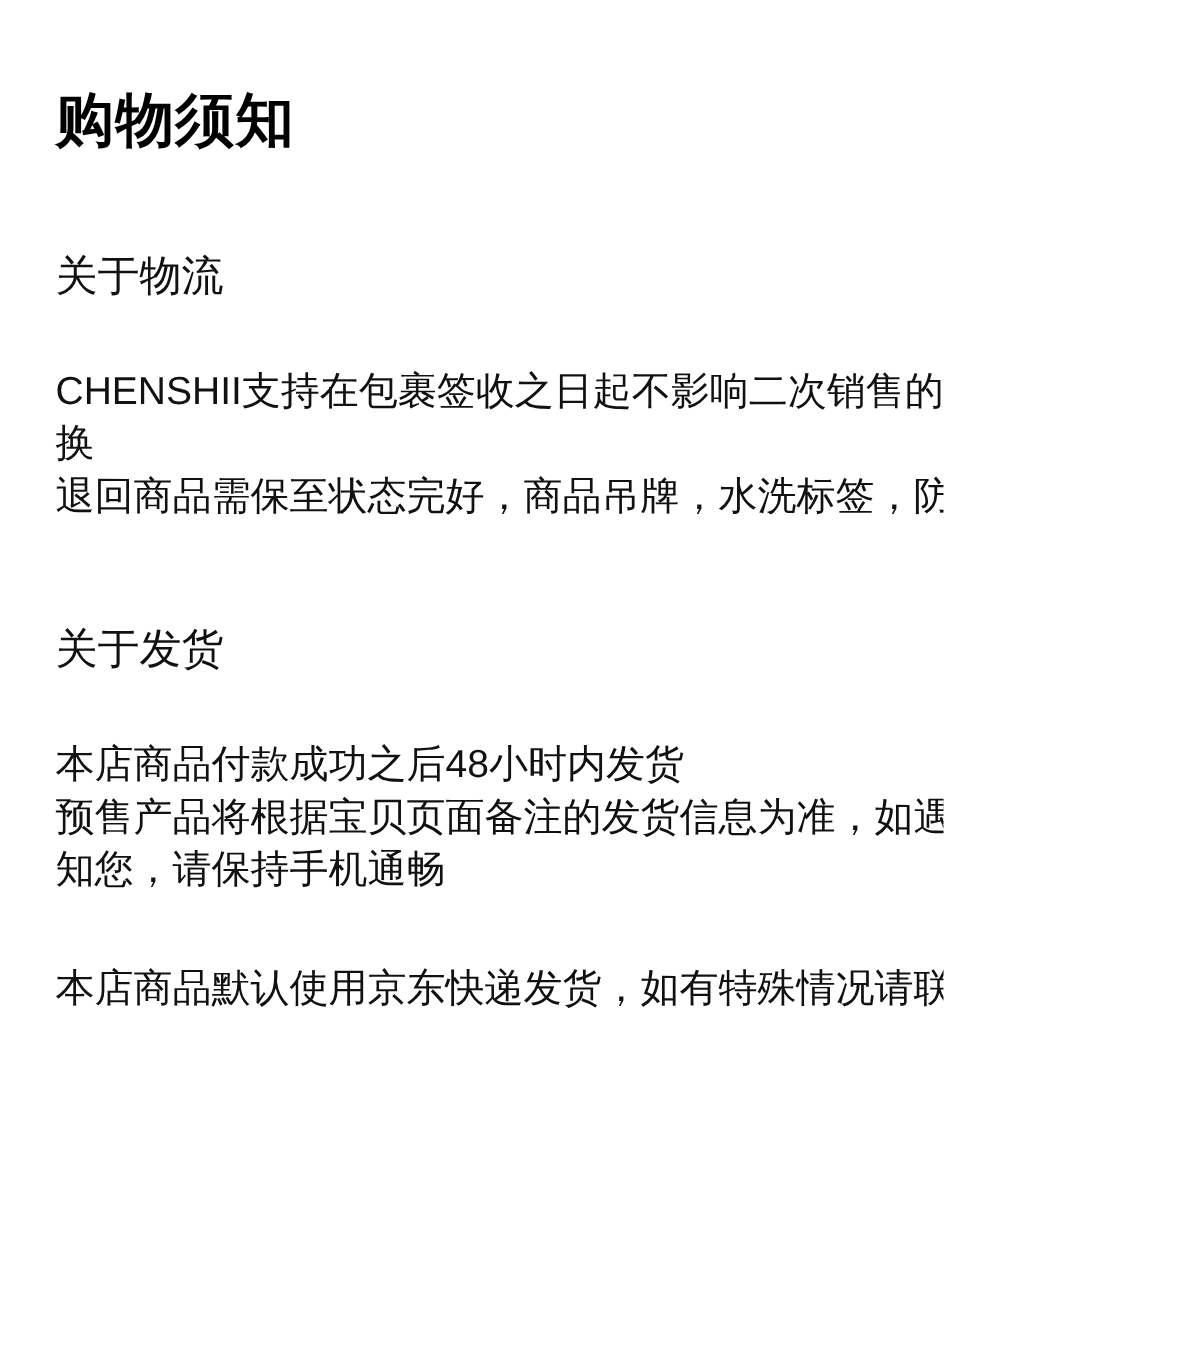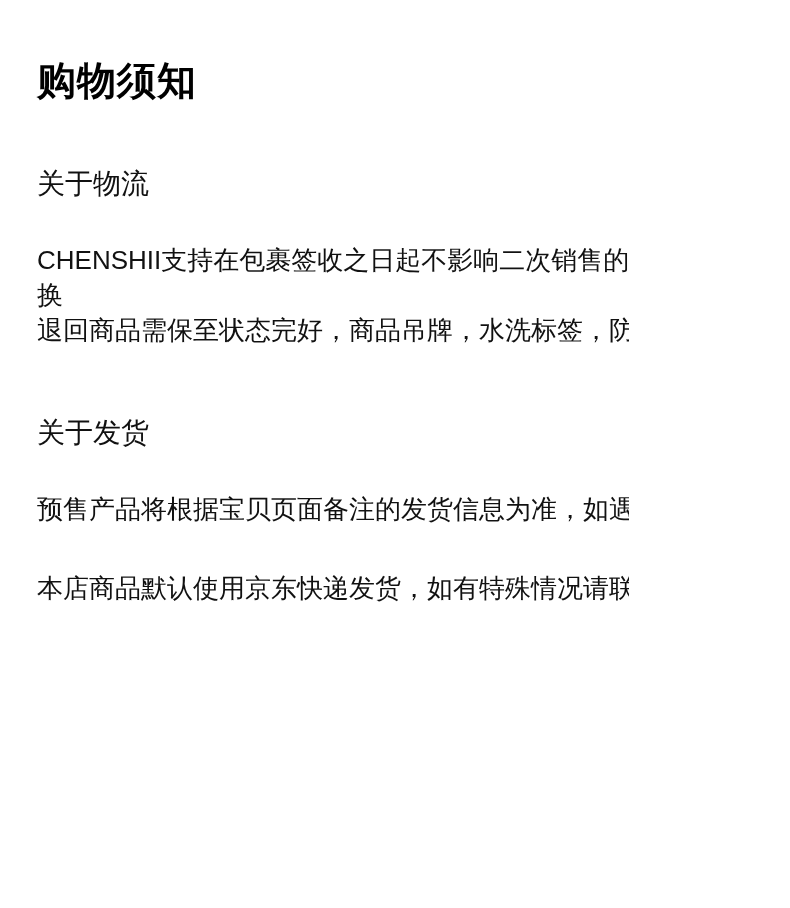--- a/index.html
+++ b/index.html
@@ -56,20 +56,22 @@
 
   <h2 class="section-heading s1">关于物流</h2>
   <div class="paragraph">
     <div class="text-line">CHENSHII支持在包裹签收之日起不影响二次销售的商品七天无理由退</div>
     <div class="text-line">换</div>
     <div class="text-line">退回商品需保至状态完好，商品吊牌，水洗标签，防盗扣等未被拆/剪，</div>
   </div>
 
   <h2 class="section-heading s2">关于发货</h2>
   <div class="paragraph">
+    <div class="text-line">本店商品付款成功之后48小时内发货</div>
     <div class="text-line">预售产品将根据宝贝页面备注的发货信息为准，如遇特殊情况会及时通</div>
+    <div class="text-line">知您，请保持手机通畅</div>
   </div>
 
   <div class="paragraph">
     <div class="text-line">本店商品默认使用京东快递发货，如有特殊情况请联系客服，谢谢！</div>
   </div>
 
 </div>
 
 </body></html>

